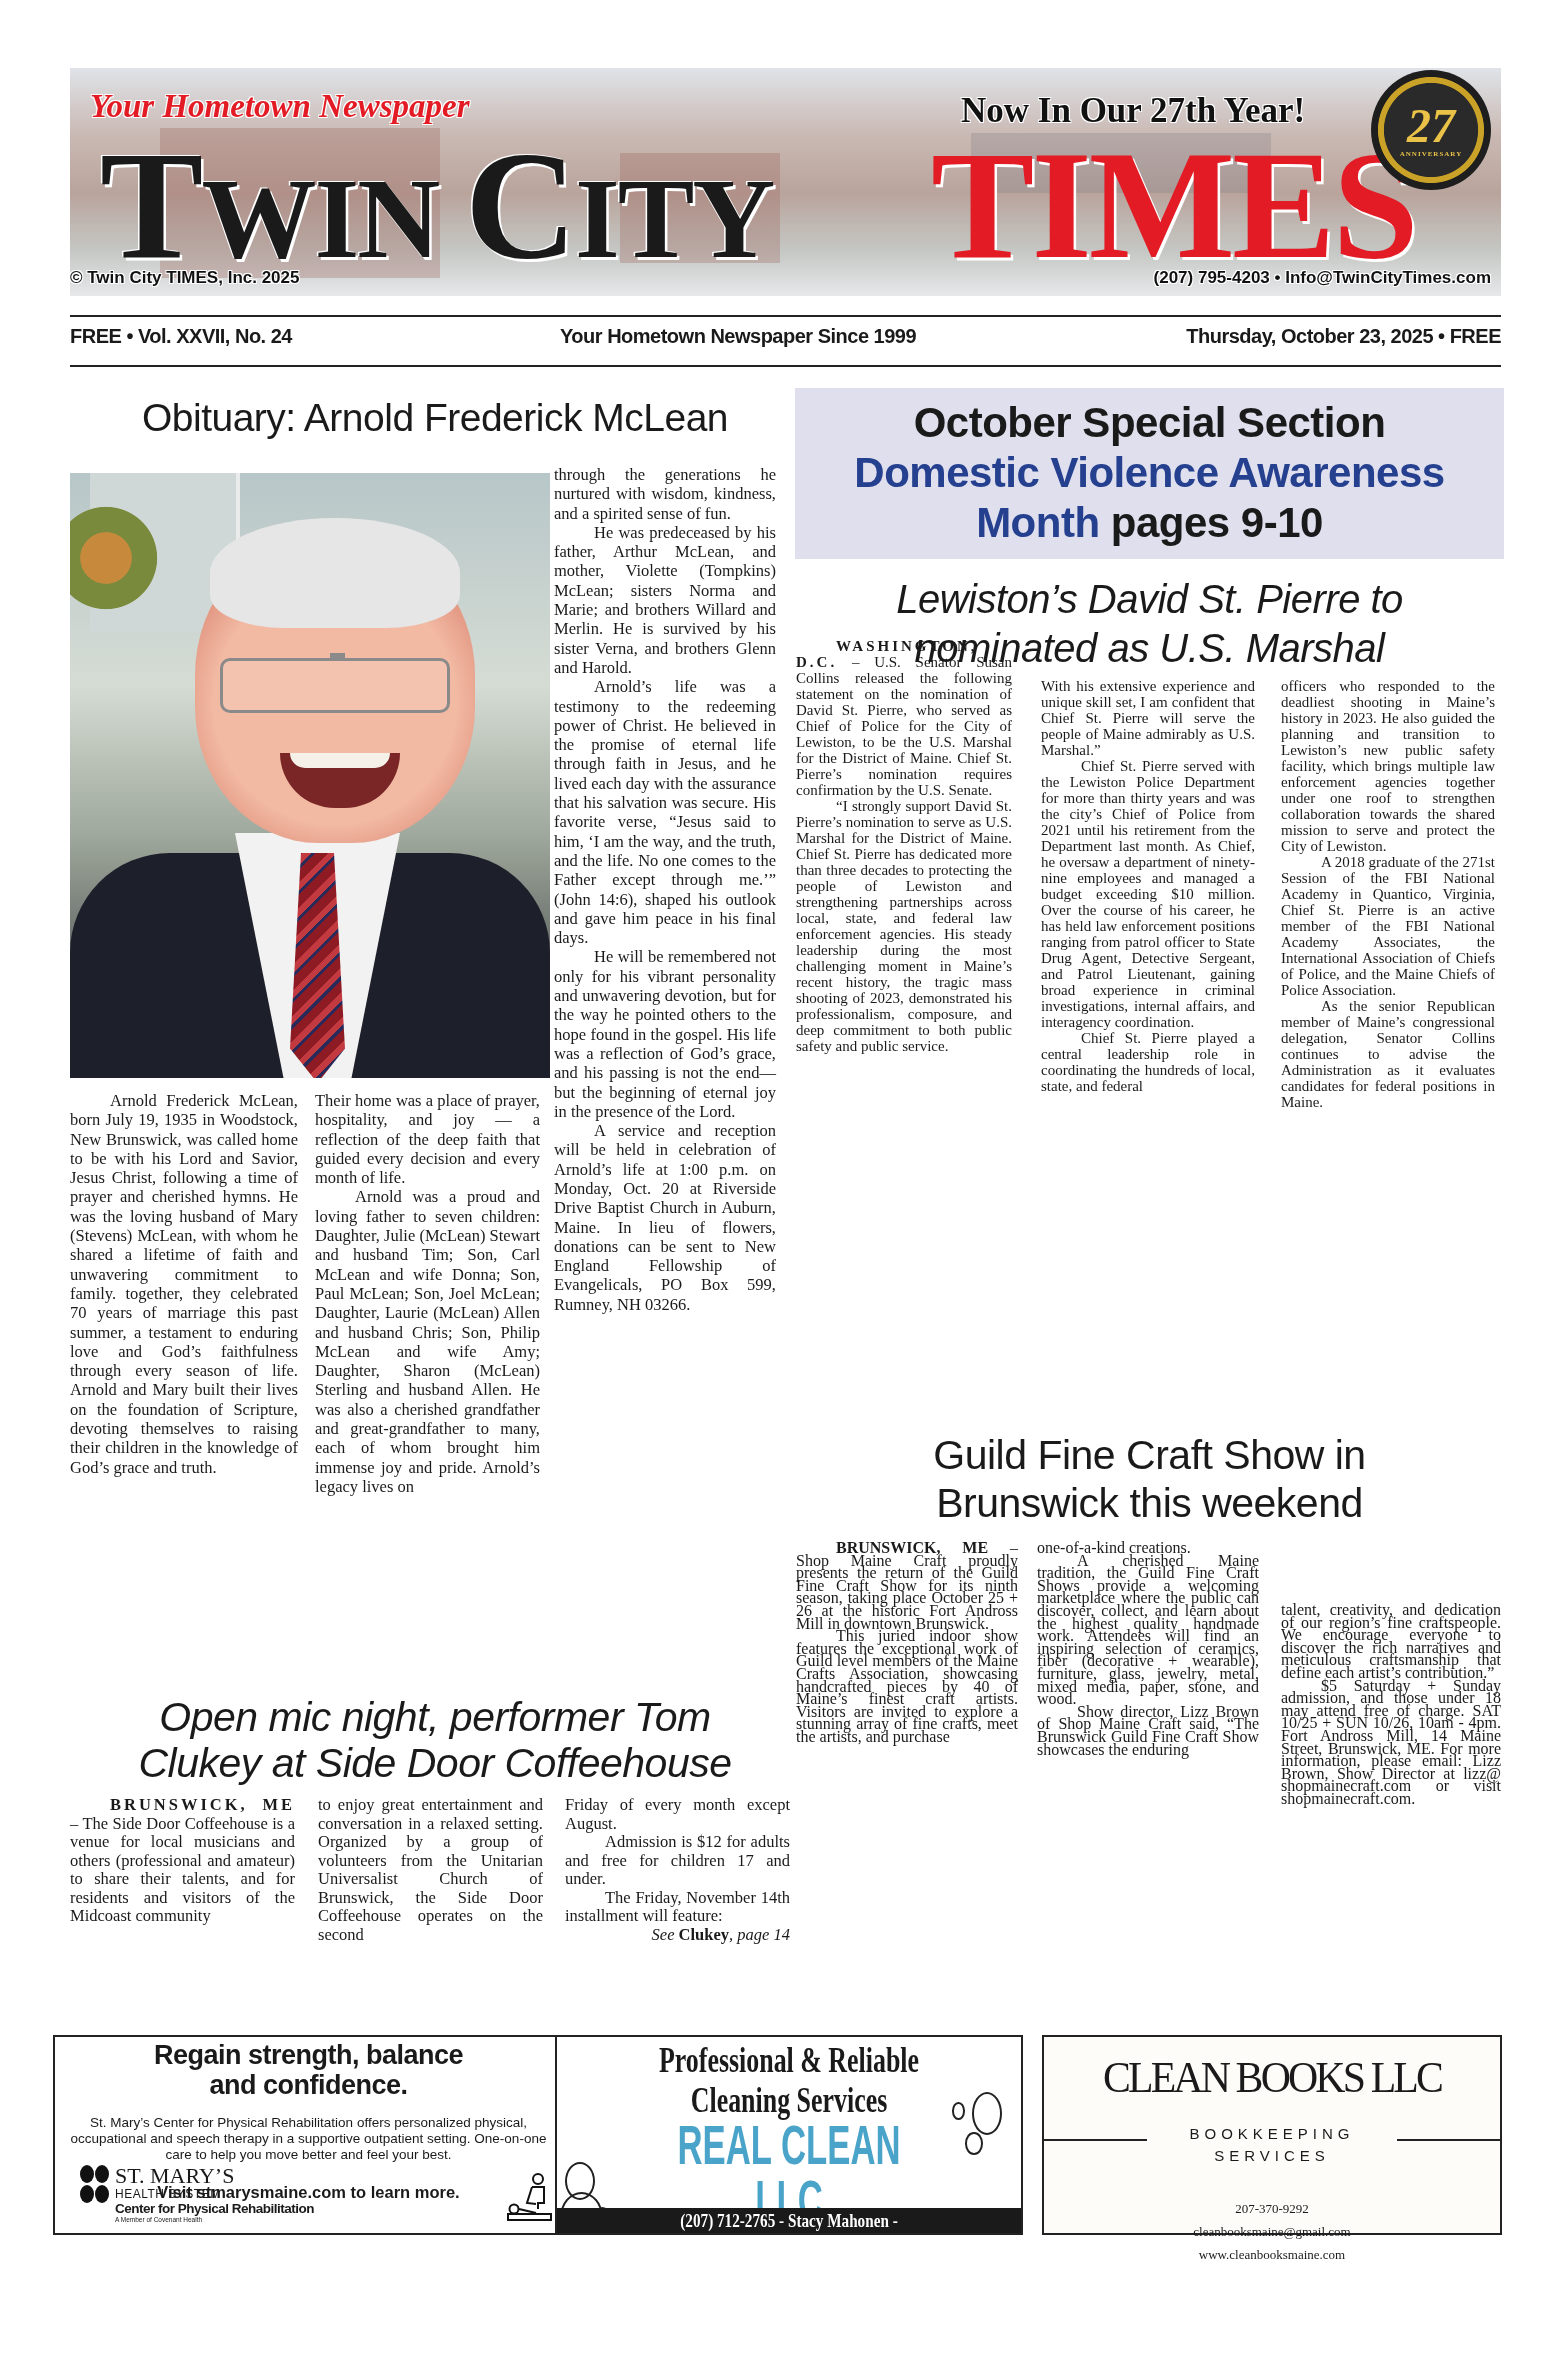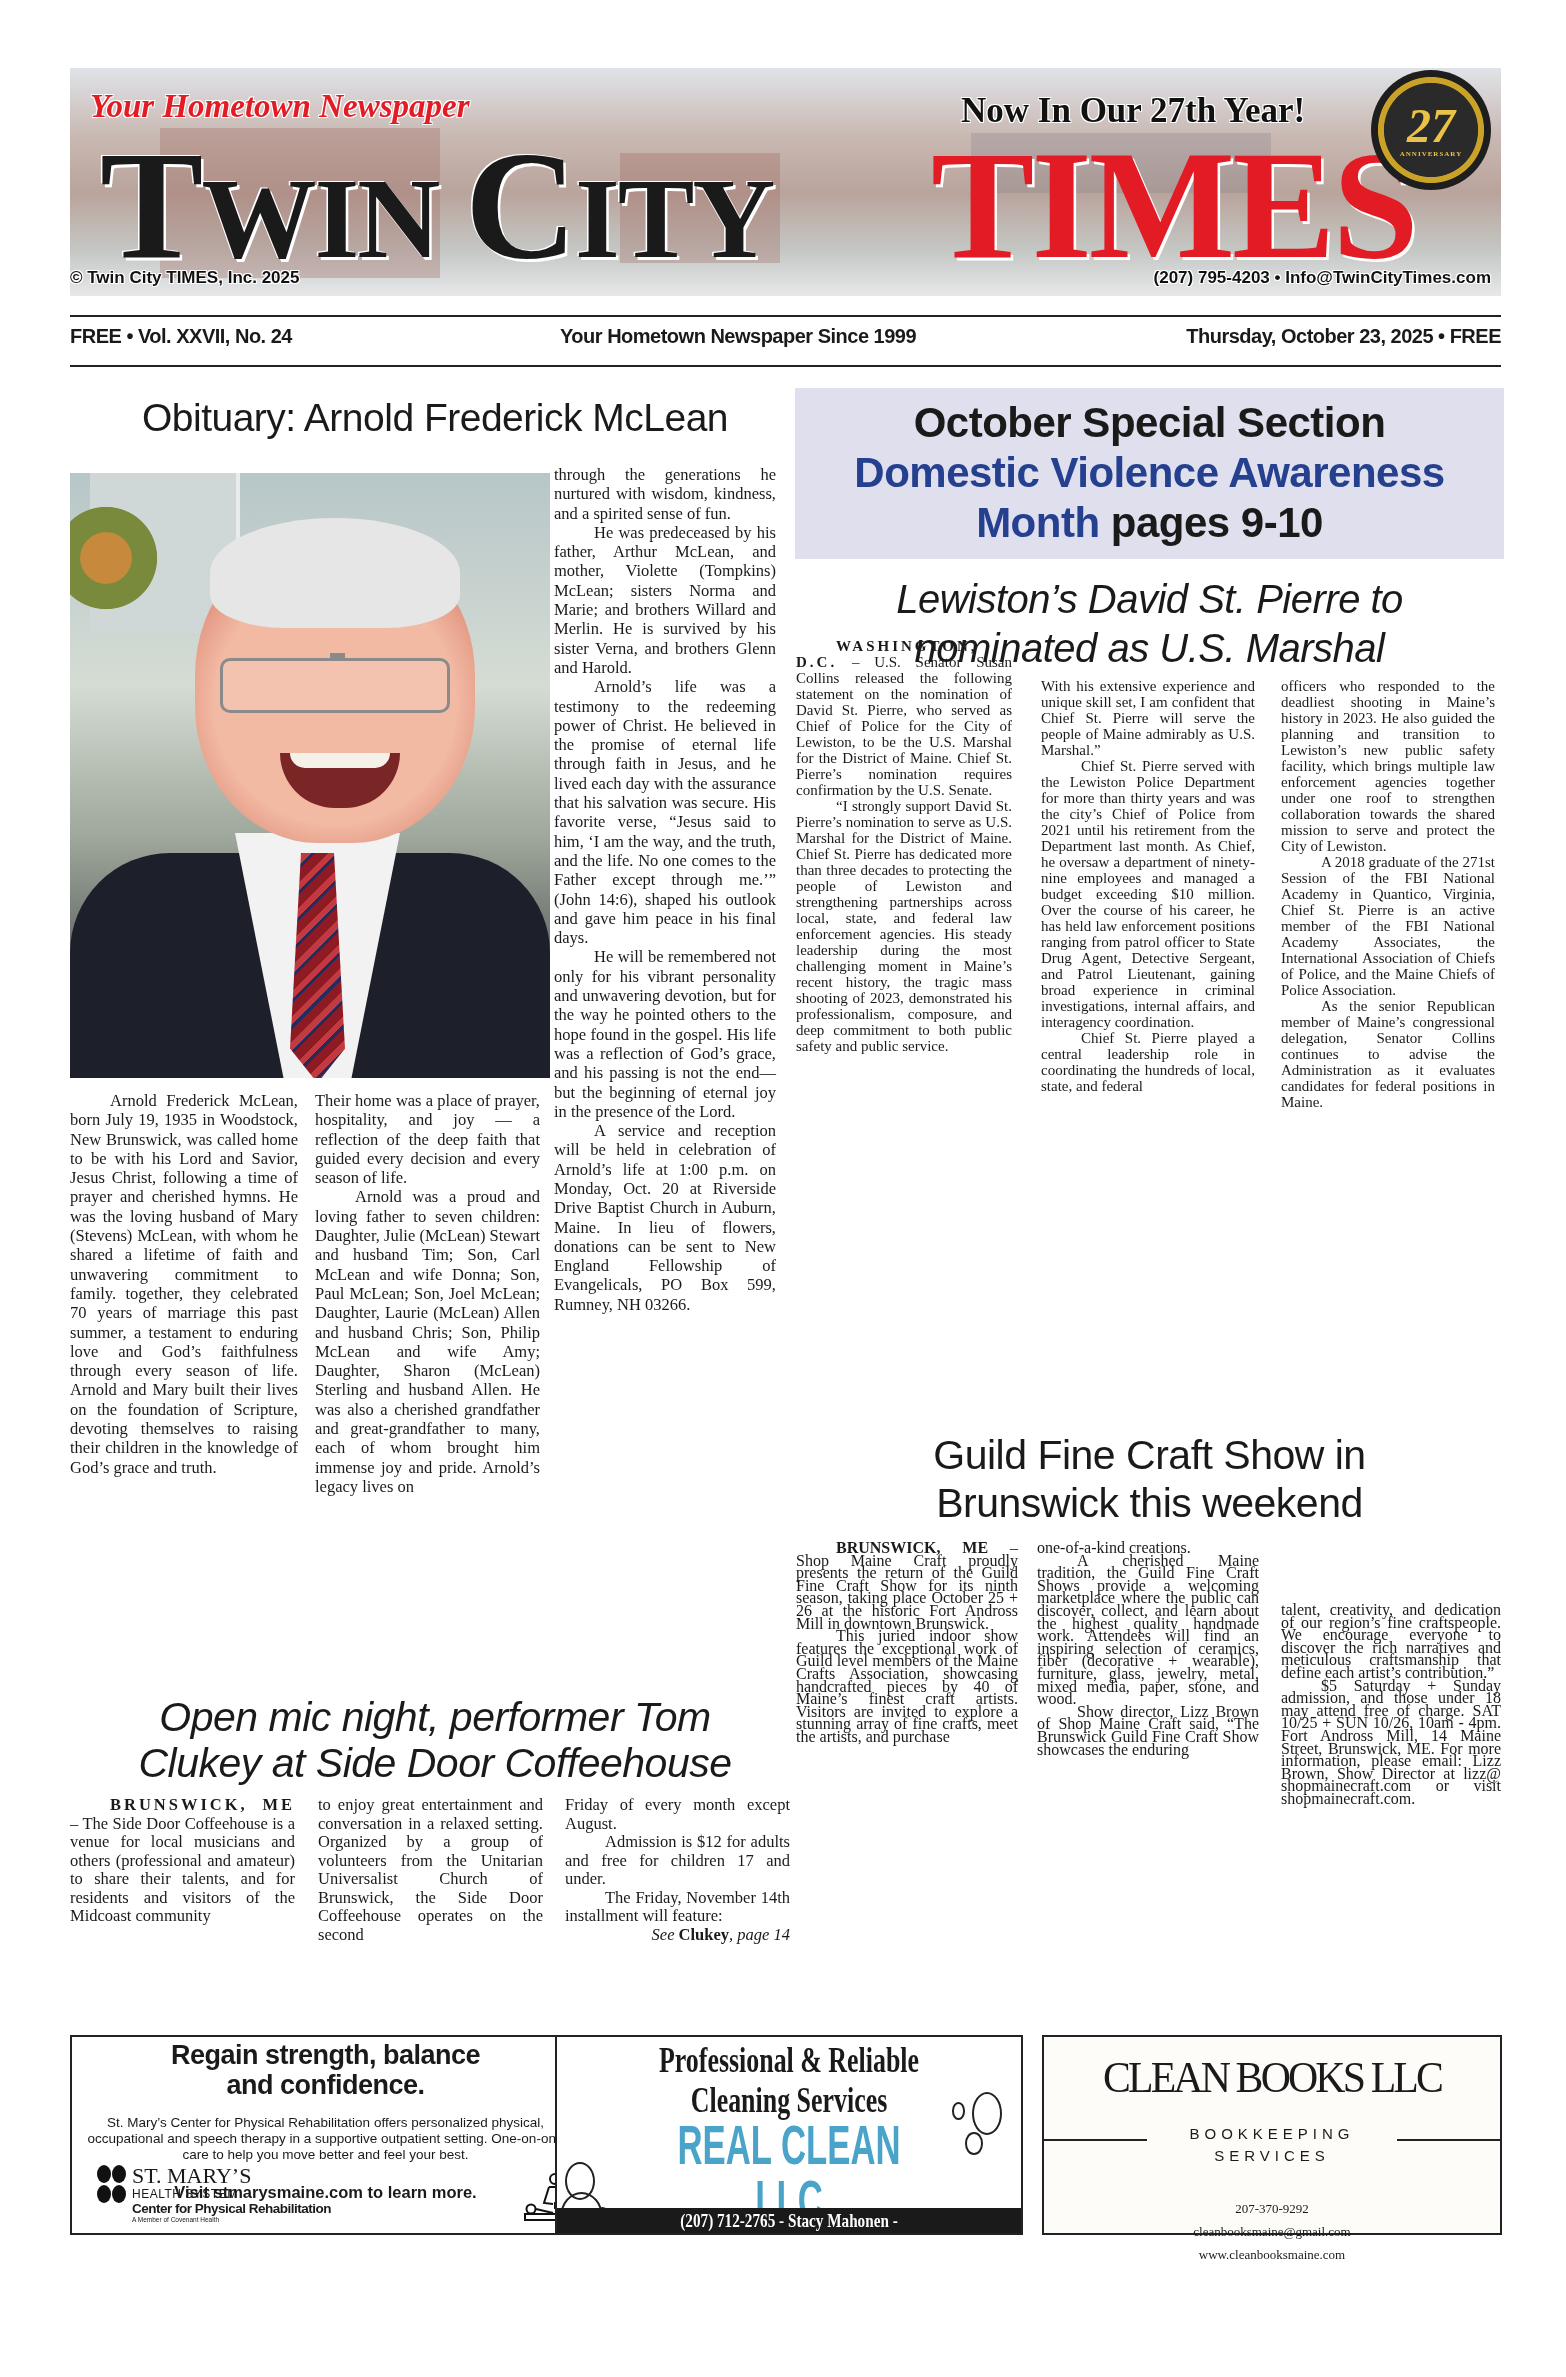--- a/index.html
+++ b/index.html
@@ -88,21 +88,21 @@
   .photo .glasses { position: absolute; left: 150px; top: 185px; width: 230px; height: 55px; border: 3px solid #8a8a8a; border-radius: 10px; background: rgba(255,255,255,0.15); }
   .photo .bridge { position: absolute; left: 260px; top: 180px; width: 15px; height: 6px; background: #8a8a8a; }
   .photo .mouth { position: absolute; left: 210px; top: 280px; width: 120px; height: 55px; border-radius: 0 0 60px 60px; background: #7a2626; }
   .photo .teeth { position: absolute; left: 220px; top: 280px; width: 100px; height: 15px; background: #f5f0e8; border-radius: 0 0 15px 15px; }
   .photo .suit { position: absolute; left: 0; top: 380px; width: 480px; height: 250px; background: #1d1f2a; border-radius: 100px 100px 0 0; }
   .photo .shirt { position: absolute; left: 165px; top: 360px; width: 165px; height: 250px; background: #f2f2f2; clip-path: polygon(0 0, 100% 0, 70% 100%, 30% 100%); }
   .photo .tie { position: absolute; left: 220px; top: 380px; width: 55px; height: 230px; background: repeating-linear-gradient(135deg, #8e1b23 0 9px, #c23a3f 9px 15px, #2a2a5a 15px 18px); clip-path: polygon(20% 0, 80% 0, 100% 85%, 50% 100%, 0 85%); }
 
   
   .ad { position: absolute; top: 2035px; height: 200px; border: 2.5px solid #222; background: #fff; }
-  .ad1 { left: 70px; width: 511px; font-family: "Liberation Sans", sans-serif; text-align: center; }
+  .ad1 { left: 53px; width: 511px; font-family: "Liberation Sans", sans-serif; text-align: center; }
   .ad1 .ad-head { font-weight: bold; font-size: 27px; line-height: 30px; margin-top: 2.5px; letter-spacing: -0.5px; }
   .ad1 .ad-body { font-size: 13.5px; line-height: 16px; margin-top: 15px; padding: 0 10px; }
   .ad1 .ad-cta { font-weight: bold; font-size: 16.5px; margin-top: 20px; }
   .ad1 .logo { position: absolute; left: 25px; bottom: 10px; text-align: left; }
   .ad1 .logo .clover { position: absolute; left: 0; top: 0; width: 29px; height: 38px; }
   .ad1 .logo .clover i { position: absolute; width: 14px; height: 18px; background: #111; border-radius: 50%; }
   .ad1 .logo .txt { margin-left: 35px; }
   .ad1 .logo .stm { font-family: "Liberation Serif", serif; font-size: 22px; line-height: 22px; }
   .ad1 .logo .hs { font-size: 12px; letter-spacing: 0.5px; }
   .ad1 .logo .cpr { font-size: 13.5px; font-weight: bold; letter-spacing: -0.5px; }
@@ -165,21 +165,21 @@
   <div class="glasses"></div>
   <div class="bridge"></div>
   <div class="mouth"></div>
   <div class="teeth"></div>
 </div>
 
 <div class="col" style="left:70px;top:1091px;width:228px;">
   <p>Arnold Frederick McLean, born July 19, 1935 in Woodstock, New Brunswick, was called home to be with his Lord and Savior, Jesus Christ, following a time of prayer and cherished hymns. He was the loving husband of Mary (Stevens) McLean, with whom he shared a lifetime of faith and unwavering commitment to family. together, they celebrated 70 years of marriage this past summer, a testament to enduring love and God’s faithfulness through every season of life. Arnold and Mary built their lives on the foundation of Scripture, devoting themselves to raising their children in the knowledge of God’s grace and truth.</p>
 </div>
 <div class="col" style="left:315px;top:1091px;width:225px;">
-  <p class="noind">Their home was a place of prayer, hospitality, and joy — a reflection of the deep faith that guided every decision and every season of life.</p>
+  <p class="noind">Their home was a place of prayer, hospitality, and joy — a reflection of the deep faith that guided every decision and every month of life.</p>
   <p>Arnold was a proud and loving father to seven children: Daughter, Julie (McLean) Stewart and husband Tim;  Son, Carl McLean and wife Donna; Son, Paul McLean; Son, Joel McLean; Daughter, Laurie (McLean) Allen and husband Chris; Son, Philip McLean and wife Amy; Daughter, Sharon (McLean) Sterling and husband Allen.  He was also a cherished grandfather and great-grandfather to many, each of whom brought him immense joy and pride. Arnold’s legacy lives on</p>
 </div>
 <div class="col" style="left:554px;top:465px;width:222px;">
   <p class="noind">through the generations he nurtured with wisdom, kindness, and a spirited sense of fun.</p>
   <p>He was predeceased by his father, Arthur McLean, and mother, Violette (Tompkins) McLean; sisters Norma and Marie; and brothers Willard and Merlin. He is survived by his sister Verna, and brothers Glenn and Harold.</p>
   <p>Arnold’s life was a testimony to the redeeming power of Christ. He believed in the promise of eternal life through faith in Jesus, and he lived each day with the assurance that his salvation was secure. His favorite verse, “Jesus said to him, ‘I am the way, and the truth, and the life. No one comes to the Father except through me.’” (John 14:6), shaped his outlook and gave him peace in his final days.</p>
   <p>He will be remembered not only for his vibrant personality and unwavering devotion, but for the way he pointed others to the hope found in the gospel. His life was a reflection of God’s grace, and his passing is not the end—but the beginning of eternal joy in the presence of the Lord.</p>
   <p>A service and reception will be held in celebration of Arnold’s life at 1:00 p.m. on Monday, Oct. 20 at Riverside Drive Baptist Church in Auburn, Maine. In lieu of flowers, donations can be sent to New England Fellowship of Evangelicals, PO Box 599, Rumney, NH 03266.</p>
 </div>
 

